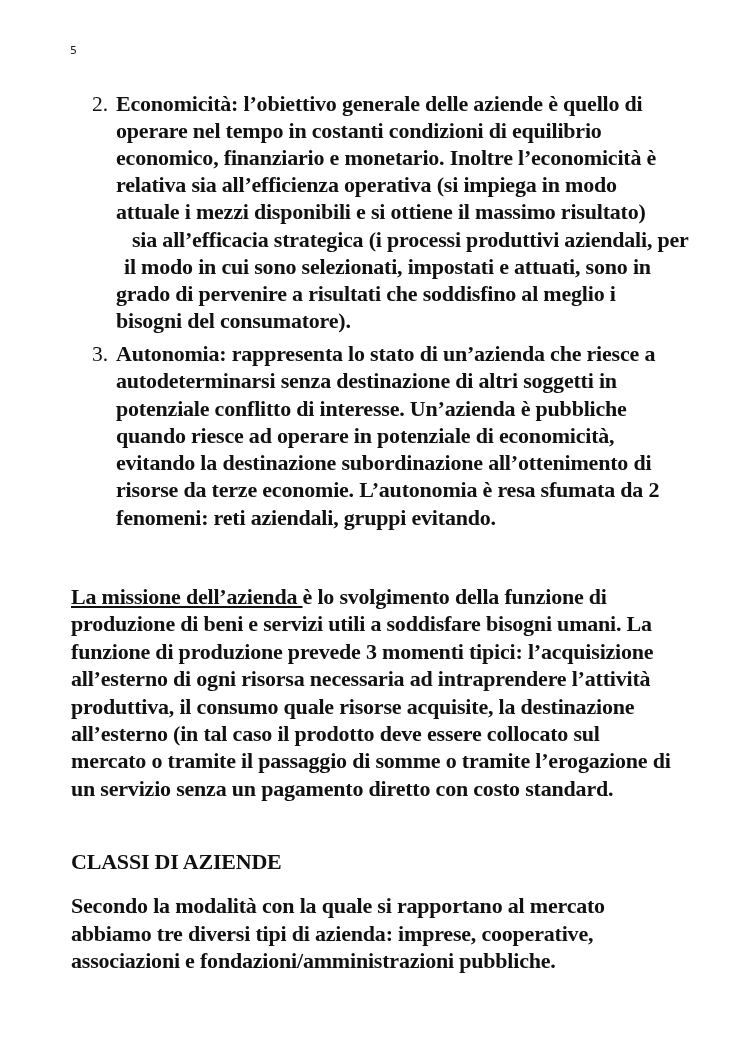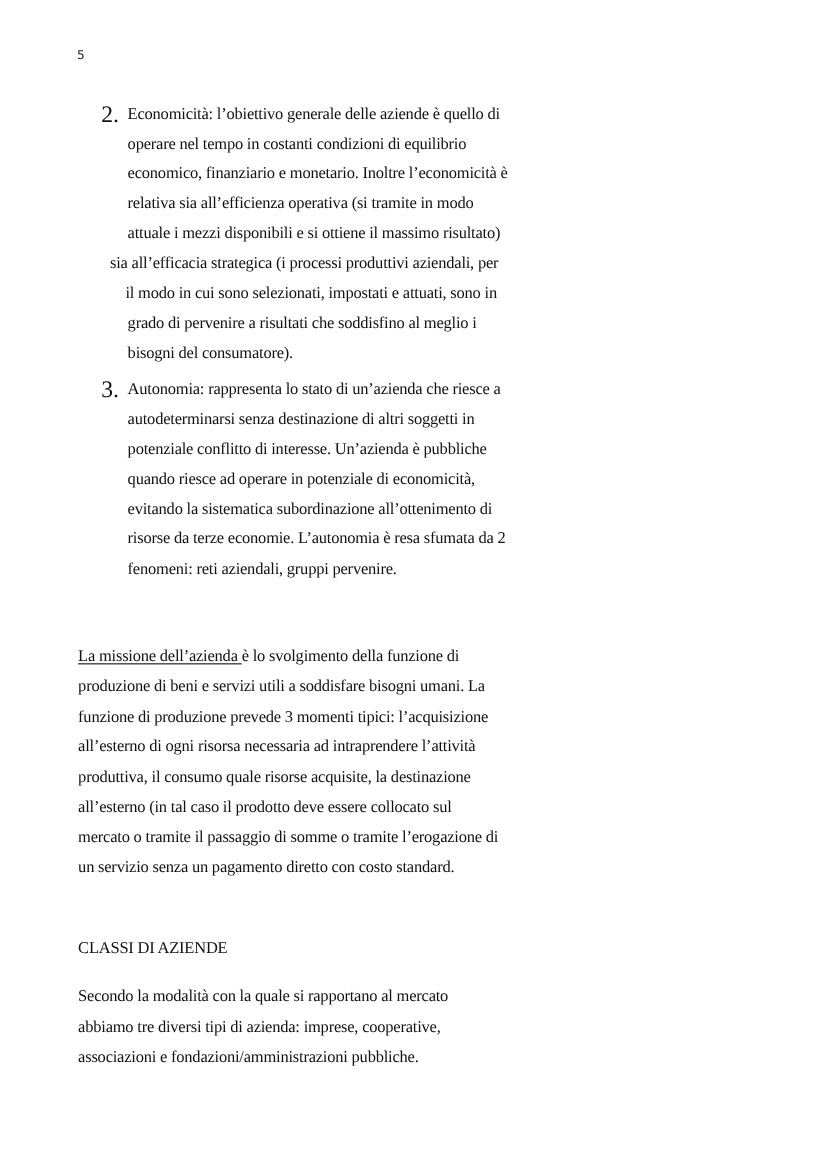--- a/index.html
+++ b/index.html
@@ -1,51 +1,51 @@
 <!DOCTYPE html>
 <html><head>
   <meta charset="utf-8">
   <style>
     html, body { margin: 0; padding: 0; background: #ffffff; }
     body { width: 744px; height: 1052px; position: relative; overflow: hidden;
       font-family: "Liberation Serif", serif; color: #111; }
     .page-num { position: absolute; left: 70px; top: 44px; font-family: "DejaVu Sans", sans-serif;
       font-size: 11px; color: #222; }
-    .line { position: absolute; font-size: 15px; white-space: nowrap; line-height: 26px; letter-spacing: -0.2px; }
+    .line { position: absolute; font-size: 22px; white-space: nowrap; line-height: 26px; letter-spacing: -0.2px; font-weight: bold; }
     .num { position: absolute; font-size: 21.5px; line-height: 26px; }
     .u { text-decoration: underline; text-underline-offset: 2px; }
   </style>
 </head>
 <body>
 
 <div>
   <div class="page-num">5</div>
 
   <div>
     <span class="num" style="left:92px;top:91px">2.</span>
     <div class="line" style="left:116px;top:91px">Economicità: l’obiettivo generale delle aziende è quello di</div>
     <div class="line" style="left:116px;top:118px">operare nel tempo in costanti condizioni di equilibrio</div>
     <div class="line" style="left:116px;top:145px">economico, finanziario e monetario. Inoltre l’economicità è</div>
-    <div class="line" style="left:116px;top:172px">relativa sia all’efficienza operativa (si tramite in modo</div>
+    <div class="line" style="left:116px;top:172px">relativa sia all’efficienza operativa (si impiega in modo</div>
     <div class="line" style="left:116px;top:199px">attuale i mezzi disponibili e si ottiene il massimo risultato)</div>
-    <div class="line" style="left:100px;top:227px">sia all’efficacia strategica (i processi produttivi aziendali, per</div>
-    <div class="line" style="left:114px;top:254px">il modo in cui sono selezionati, impostati e attuati, sono in</div>
+    <div class="line" style="left:132px;top:227px">sia all’efficacia strategica (i processi produttivi aziendali, per</div>
+    <div class="line" style="left:124px;top:254px">il modo in cui sono selezionati, impostati e attuati, sono in</div>
     <div class="line" style="left:116px;top:281px">grado di pervenire a risultati che soddisfino al meglio i</div>
     <div class="line" style="left:116px;top:308px">bisogni del consumatore).</div>
   </div>
 
   <div>
     <span class="num" style="left:92px;top:341px">3.</span>
     <div class="line" style="left:116px;top:341px">Autonomia: rappresenta lo stato di un’azienda che riesce a</div>
     <div class="line" style="left:116px;top:368px">autodeterminarsi senza destinazione di altri soggetti in</div>
     <div class="line" style="left:116px;top:396px">potenziale conflitto di interesse. Un’azienda è pubbliche</div>
     <div class="line" style="left:116px;top:423px">quando riesce ad operare in potenziale di economicità,</div>
-    <div class="line" style="left:116px;top:450px">evitando la sistematica subordinazione all’ottenimento di</div>
+    <div class="line" style="left:116px;top:450px">evitando la destinazione subordinazione all’ottenimento di</div>
     <div class="line" style="left:116px;top:477px">risorse da terze economie. L’autonomia è resa sfumata da 2</div>
-    <div class="line" style="left:116px;top:505px">fenomeni: reti aziendali, gruppi pervenire.</div>
+    <div class="line" style="left:116px;top:505px">fenomeni: reti aziendali, gruppi evitando.</div>
   </div>
 
   <div>
     <div class="line" style="left:71px;top:584px"><span class="u">La missione dell’azienda </span><span>è lo svolgimento della funzione di</span></div>
     <div class="line" style="left:71px;top:611px">produzione di beni e servizi utili a soddisfare bisogni umani. La</div>
     <div class="line" style="left:71px;top:639px">funzione di produzione prevede 3 momenti tipici: l’acquisizione</div>
     <div class="line" style="left:71px;top:666px">all’esterno di ogni risorsa necessaria ad intraprendere l’attività</div>
     <div class="line" style="left:71px;top:694px">produttiva, il consumo quale risorse acquisite, la destinazione</div>
     <div class="line" style="left:71px;top:721px">all’esterno (in tal caso il prodotto deve essere collocato sul</div>
     <div class="line" style="left:71px;top:748px">mercato o tramite il passaggio di somme o tramite l’erogazione di</div>

